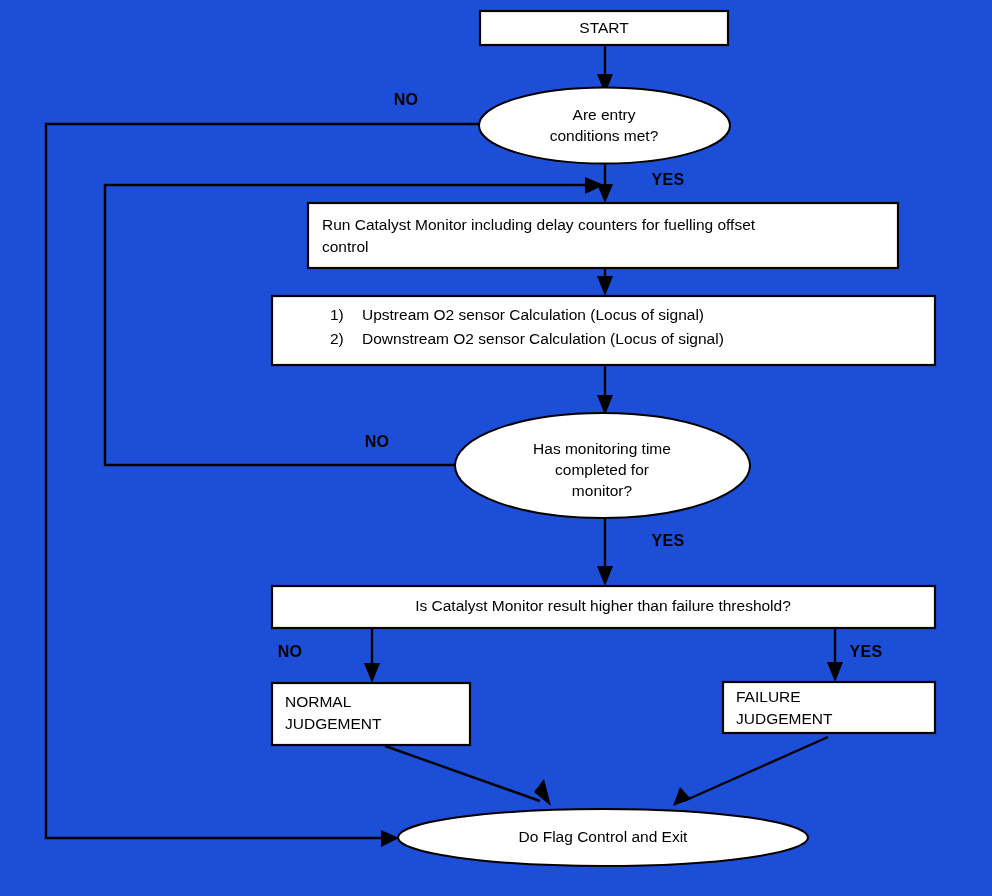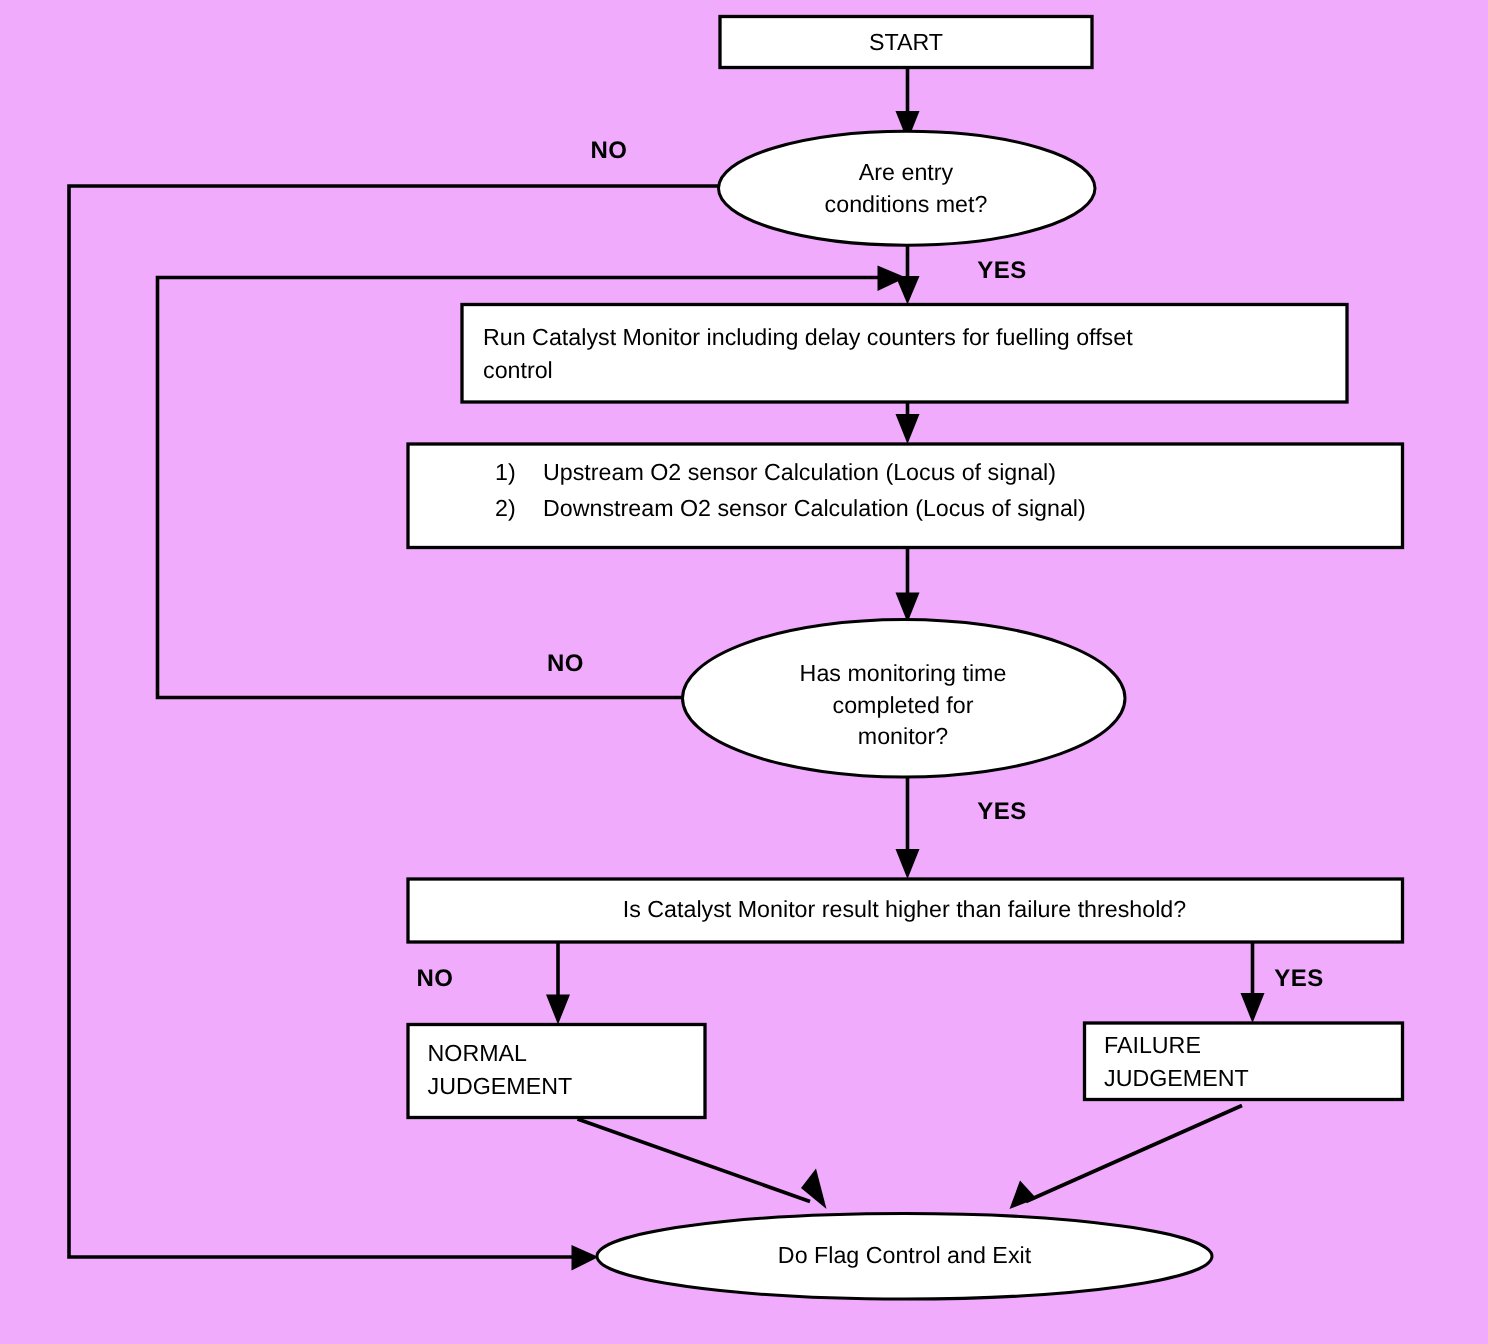--- a/index.html
+++ b/index.html
@@ -10,21 +10,21 @@
   body {
     width: 992px;
     height: 896px;
     font-family: "Liberation Sans", sans-serif;
     overflow: hidden;
   }
   #flowchart-root {
     position: relative;
     width: 992px;
     height: 896px;
-    background: #f0abfc;
+    background: #1d4ed8;
   }
   svg#flow-svg {
     position: absolute;
     top: 0;
     left: 0;
     width: 992px;
     height: 896px;
     display: block;
   }
   .node-shape {

